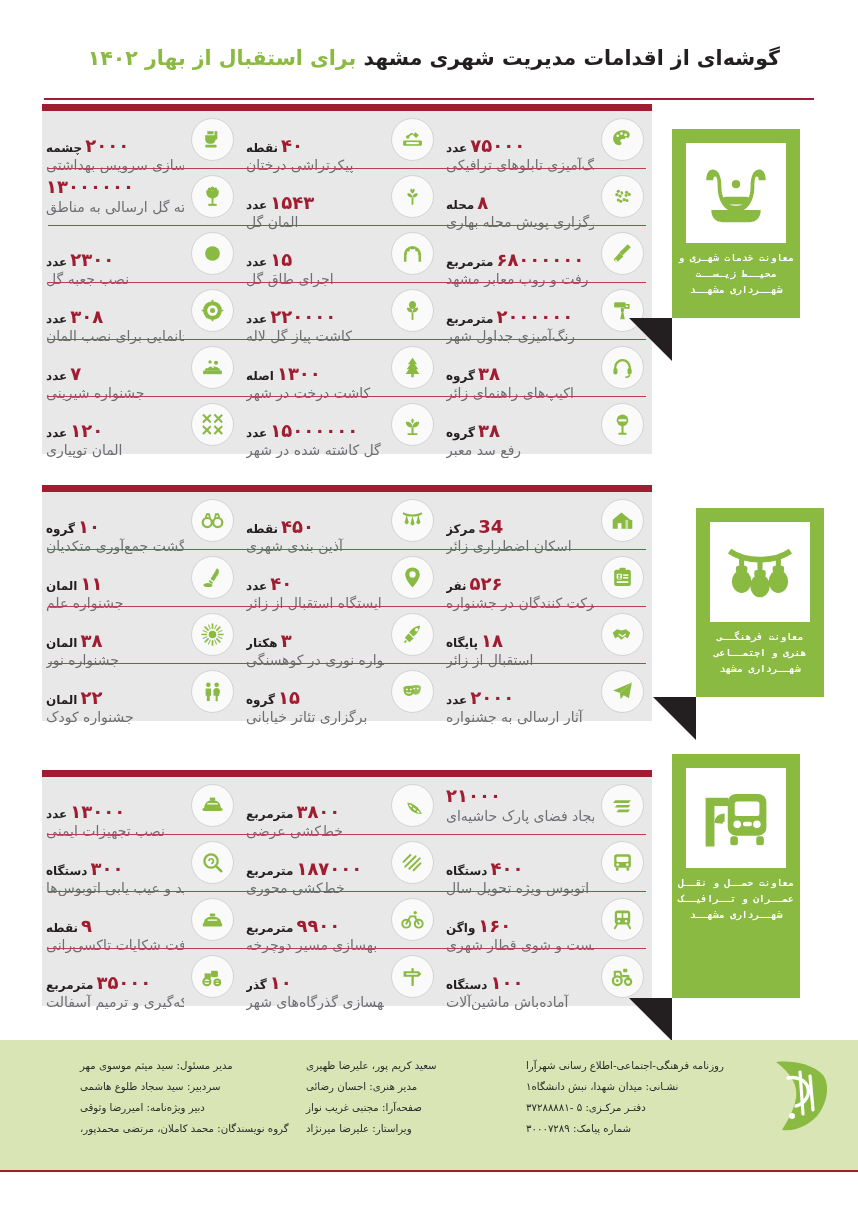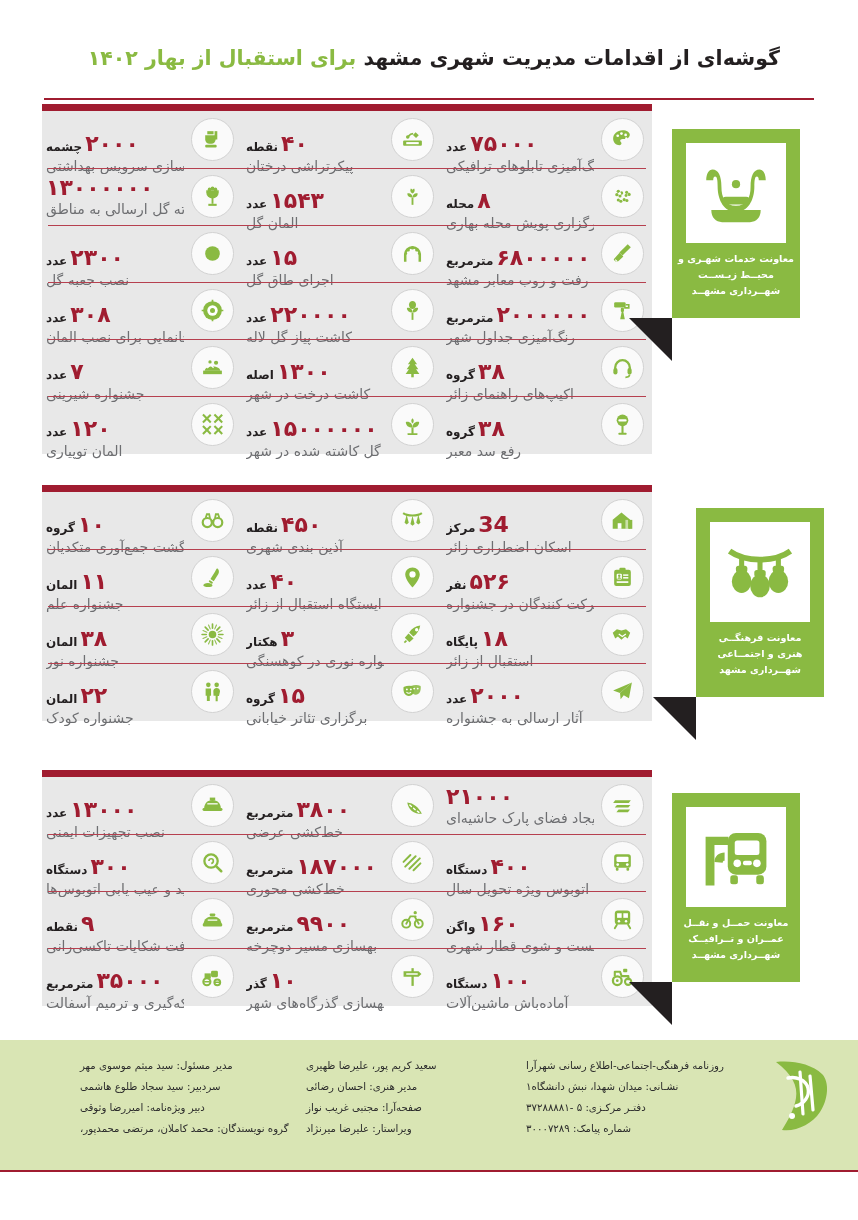--- a/index.html
+++ b/index.html
@@ -134,21 +134,21 @@
   }
   .metric-line {
     display: flex;
     flex-direction: row;
     align-items: baseline;
     justify-content: flex-end;
     white-space: nowrap;
     line-height: 1.05;
   }
   .metric-value {
-    font-size: 22px;
+    font-size: 18px;
     font-weight: bold;
     color: #a01c30;
     letter-spacing: -0.2px;
   }
   .metric-unit {
     font-size: 12px;
     font-weight: bold;
     color: #231f20;
     margin-right: 3px;
     margin-top: 36px;
@@ -190,26 +190,27 @@
     position: absolute;
     left: 4px;
     right: 4px;
     top: 122px;
     text-align: center;
     color: #ffffff;
     font-size: 9.6px;
     font-weight: bold;
     line-height: 1.65;
     direction: rtl;
+    font-family: Liberation Mono, monospace;
   }
   .side-caption div { white-space: nowrap; }
 
   .sc1 { left: 672px; top: 129px; height: 189px; }
   .sc2 { left: 696px; top: 508px; height: 189px; }
-  .sc3 { left: 672px; top: 793px; height: 189px; }
+  .sc3 { left: 672px; top: 754px; height: 244px; }
 
   
   .footer {
     position: absolute;
     left: 0;
     top: 1040px;
     width: 858px;
     height: 130px;
     background: #d9e5b4;
   }

